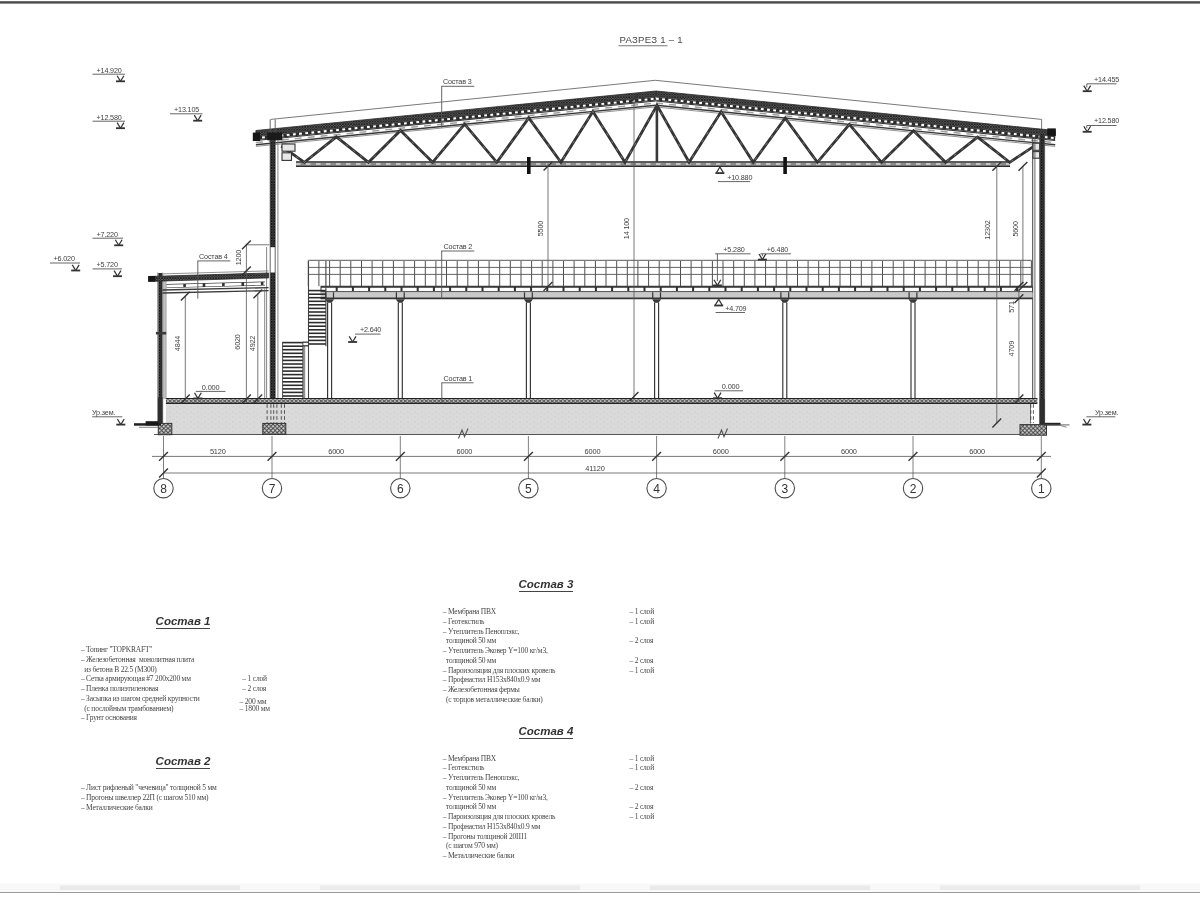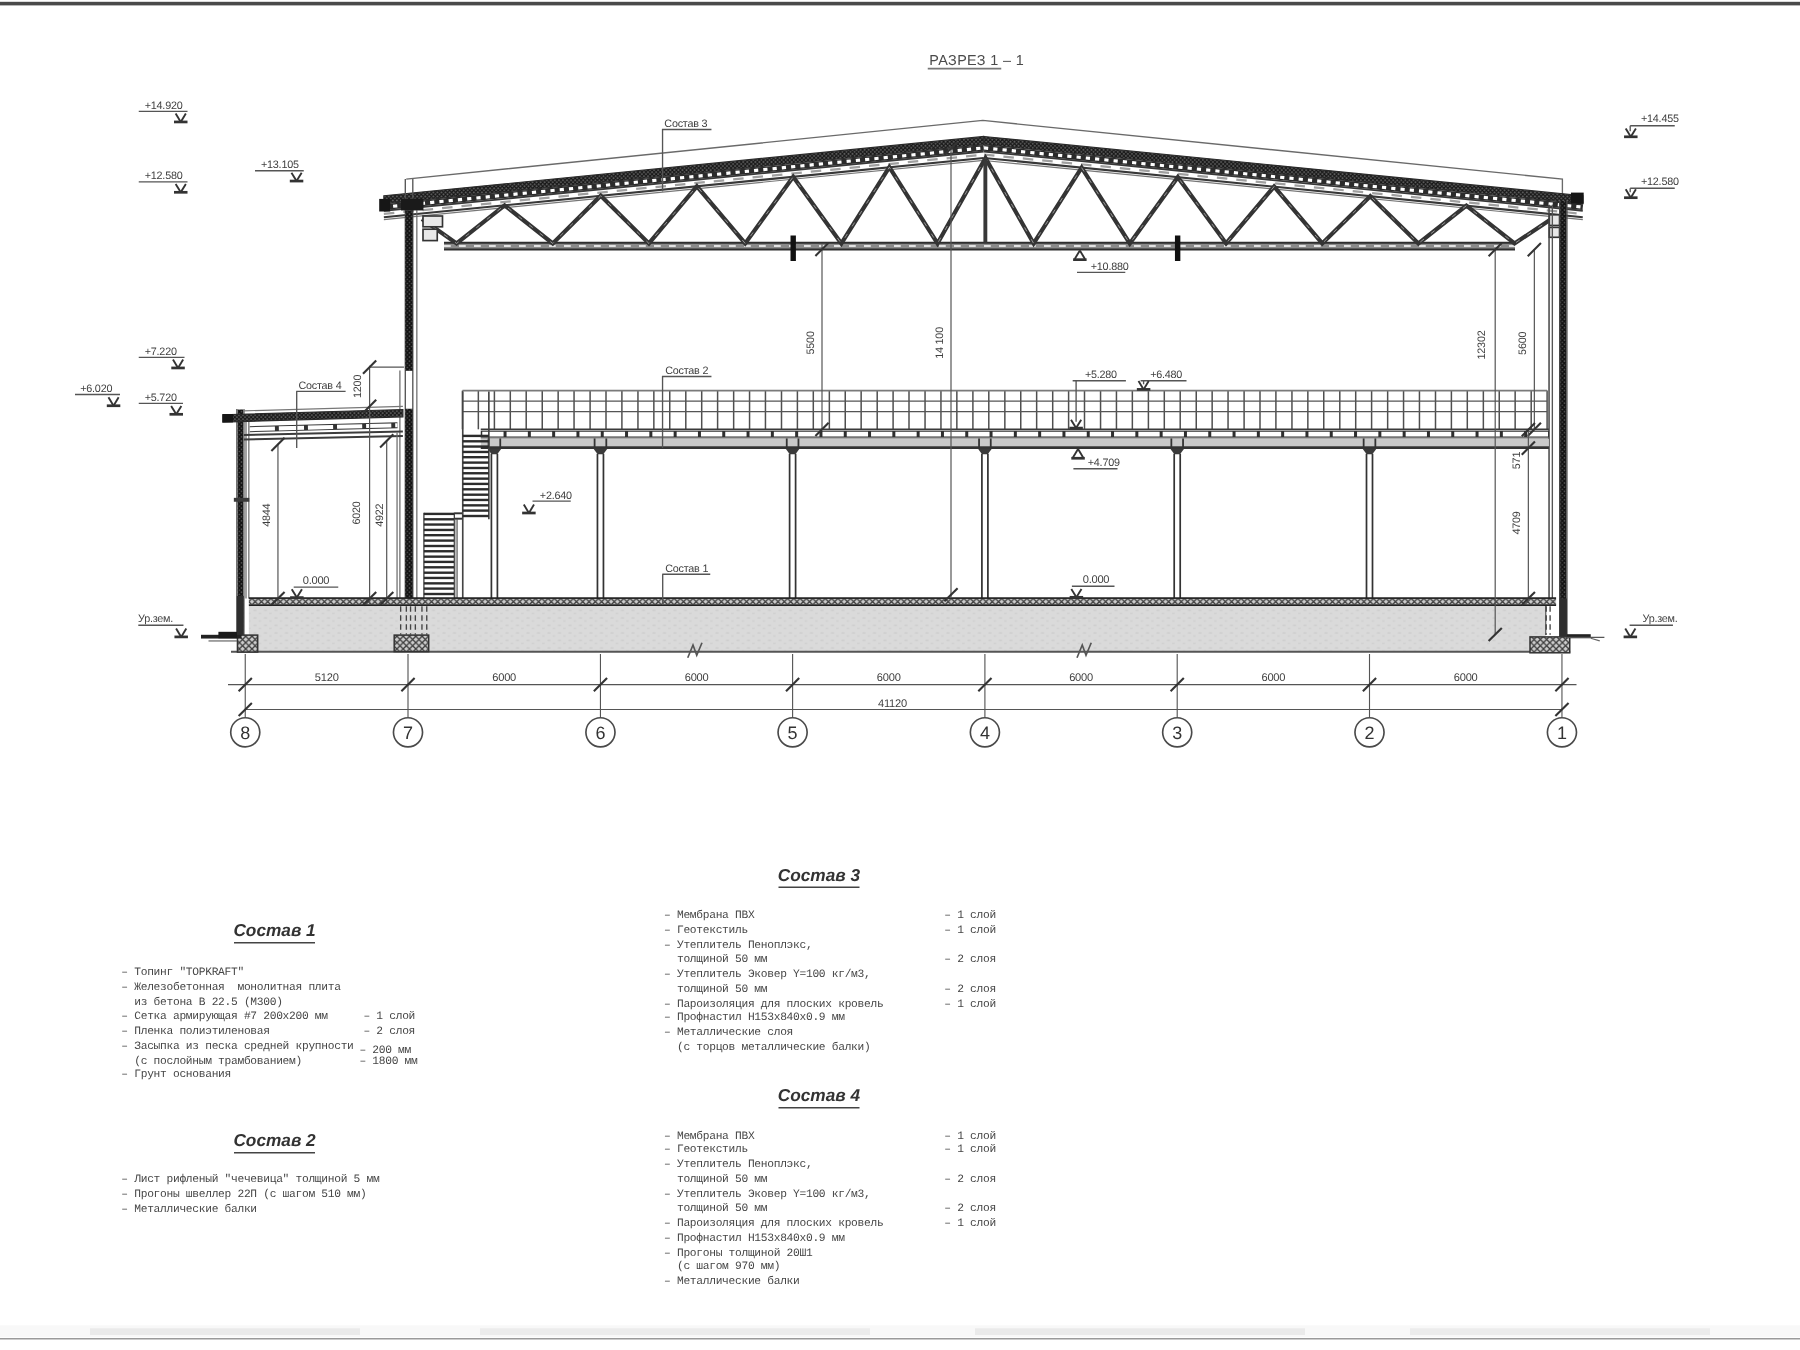--- a/index.html
+++ b/index.html
@@ -1,17 +1,17 @@
 <!DOCTYPE html>
 <html><head><meta charset="utf-8">
 <style>
 html,body{margin:0;padding:0;background:#fff;width:1200px;height:900px;overflow:hidden;position:relative}
 svg{position:absolute;left:0;top:0}
 svg text{font-family:"Liberation Sans",sans-serif}
-.tb{position:absolute;font-family:Liberation Mono, monospace;font-size:7.5px;line-height:9.75px;letter-spacing:-0.2px;color:#464646;white-space:nowrap}
+.tb{position:absolute;font-family:Liberation Serif, serif;font-size:7.5px;line-height:9.75px;letter-spacing:-0.2px;color:#464646;white-space:nowrap}
 .hd{position:absolute;font-family:"Liberation Sans",sans-serif;font-size:11.5px;font-weight:bold;font-style:italic;color:#333;border-bottom:1px solid #444;padding-bottom:1px}
 </style></head>
 <body>
 <svg width="1200" height="900" viewBox="0 0 1200 900">
 <defs>
 <pattern id="xh" width="4.2" height="4.2" patternUnits="userSpaceOnUse">
 <rect width="4.2" height="4.2" fill="#cccccc"></rect>
 <path d="M0 4.2 L4.2 0 M0 0 L4.2 4.2" stroke="#3c3c3c" stroke-width="0.85"></path>
 </pattern>
 <pattern id="xhd" width="3.1" height="3.1" patternUnits="userSpaceOnUse">
@@ -661,21 +661,21 @@
 </svg>
 
 <div class="hd" style="left:155.6px;top:614.5px">Состав 1</div>
 
 <div class="tb" style="left:80.9px;top:645.0px">
     <div>– Топинг "TOPKRAFT"</div>
     <div>– Железобетонная&nbsp; монолитная плита</div>
     <div>&nbsp;&nbsp;из бетона В 22.5 (М300)</div>
     <div>– Сетка армирующая #7 200х200 мм</div>
     <div>– Пленка полиэтиленовая</div>
-    <div>– Засыпка из песка средней крупности</div>
+    <div>– Засыпка из шагом средней крупности</div>
     <div>&nbsp;&nbsp;(с послойным трамбованием)</div>
     <div>– Грунт основания</div>
   </div>
 <div class="tb" style="left:239.6px;top:697px">– 200 мм</div>
 <div class="tb" style="left:242.3px;top:674.3px">– 1 слой</div>
 <div class="tb" style="left:242.3px;top:684.1px">– 2 слоя</div>
 <div class="tb" style="left:239.6px;top:703.6px">– 1800 мм</div>
 
 <div class="hd" style="left:155.6px;top:755.3px">Состав 2</div>
 
@@ -689,21 +689,21 @@
 
 <div class="tb" style="left:442.7px;top:607.2px">
     <div>– Мембрана ПВХ</div>
     <div>– Геотекстиль</div>
     <div>– Утеплитель Пеноплэкс,</div>
     <div>&nbsp;&nbsp;толщиной 50 мм</div>
     <div>– Утеплитель Эковер Y=100 кг/м3,</div>
     <div>&nbsp;&nbsp;толщиной 50 мм</div>
     <div>– Пароизоляция для плоских кровель</div>
     <div>– Профнастил Н153х840х0.9 мм</div>
-    <div>– Металлические слоя</div>
+    <div>– Железобетонная фермы</div>
     <div>&nbsp;&nbsp;(с торцов металлические балки)</div>
   </div>
 <div class="tb" style="left:629.5px;top:607.2px">– 1 слой</div>
 <div class="tb" style="left:629.5px;top:616.9px">– 1 слой</div>
 <div class="tb" style="left:629.5px;top:636.4px">– 2 слоя</div>
 <div class="tb" style="left:629.5px;top:655.9px">– 2 слоя</div>
 <div class="tb" style="left:629.5px;top:665.7px">– 1 слой</div>
 
 <div class="hd" style="left:518.5px;top:724.5px">Состав 4</div>
 

